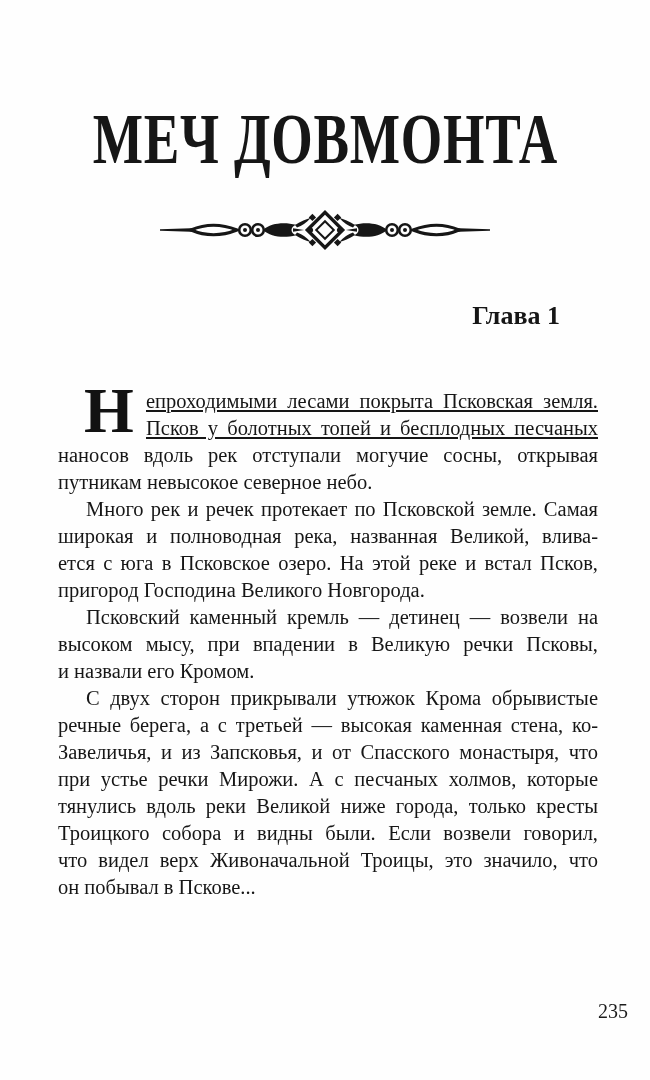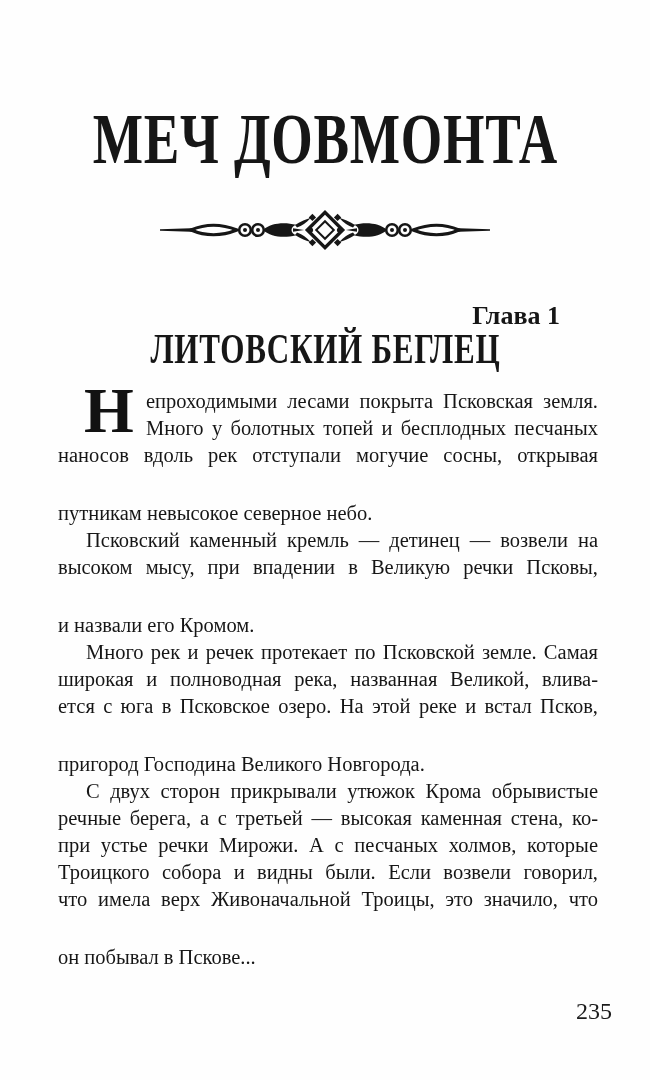--- a/index.html
+++ b/index.html
@@ -85,40 +85,39 @@
     line-height: 27px;
   }
   .para { position: relative; }
   .line {
     text-align: justify;
     text-align-last: justify;
     white-space: nowrap;
   }
   .line.last {
     text-align-last: left;
-    margin-top: 31px;
   }
   .line.indent { padding-left: 28px; }
-  .line.beside { padding-left: 88px; }
+  .line.beside { padding-left: 88px; text-decoration: underline; }
   .dropcap {
     position: absolute;
     left: 26px;
     top: -9px;
     font-weight: bold;
     font-size: 64px;
     line-height: 1;
     color: #121212;
   }
 
   
   .page-number {
     position: absolute;
     top: 999px;
-    right: 38px;
-    font-size: 24px;
+    right: 22px;
+    font-size: 20px;
     line-height: 24px;
     color: #1b1b1b;
   }
 
   .orn { fill: #161616; stroke: none; }
   .orn-stroke { fill: #fefefe; stroke: #161616; }
 </style>
 </head>
 <body>
 
@@ -154,50 +153,49 @@
       <rect x="-6.2" y="-6.2" width="12.4" height="12.4" fill="none" stroke="#161616" stroke-width="2" transform="rotate(45)"></rect>
       <rect x="-2.6" y="-20.4" width="5.2" height="5.2" fill="#161616" transform="rotate(45)"></rect>
       <rect x="-2.6" y="15.2" width="5.2" height="5.2" fill="#161616" transform="rotate(45)"></rect>
       <rect x="-20.4" y="-2.6" width="5.2" height="5.2" fill="#161616" transform="rotate(45)"></rect>
       <rect x="15.2" y="-2.6" width="5.2" height="5.2" fill="#161616" transform="rotate(45)"></rect>
     </g>
   </svg>
 
   <div class="chapter-label">Глава 1</div>
 
-  <div class="chapter-title">
-    <span class="scale">ЛИТОВСКИЙ БЕГЛЕЦ</span>
-  </div>
 
   <div class="body-text">
       <div class="para">
         <span class="dropcap">Н</span>
         <div class="line beside">епроходимыми лесами покрыта Псковская земля.</div>
-        <div class="line beside">Много у болотных топей и бесплодных песчаных</div>
+        <div class="line beside">Псков у болотных топей и бесплодных песчаных</div>
         <div class="line">наносов вдоль рек отступали могучие сосны, открывая</div>
         <div class="line last">путникам невысокое северное небо.</div>
-      </div>
-      <div class="para">
-        <div class="line indent">Псковский каменный кремль — детинец — возвели на</div>
-        <div class="line">высоком мысу, при впадении в Великую речки Псковы,</div>
-        <div class="line last">и назвали его Кромом.</div>
       </div>
       <div class="para">
         <div class="line indent">Много рек и речек протекает по Псковской земле. Самая</div>
         <div class="line">широкая и полноводная река, названная Великой, влива-</div>
         <div class="line">ется с юга в Псковское озеро. На этой реке и встал Псков,</div>
         <div class="line last">пригород Господина Великого Новгорода.</div>
       </div>
       <div class="para">
+        <div class="line indent">Псковский каменный кремль — детинец — возвели на</div>
+        <div class="line">высоком мысу, при впадении в Великую речки Псковы,</div>
+        <div class="line last">и назвали его Кромом.</div>
+      </div>
+      <div class="para">
         <div class="line indent">С двух сторон прикрывали утюжок Крома обрывистые</div>
         <div class="line">речные берега, а с третьей — высокая каменная стена, ко-</div>
       </div>
       <div class="para">
+        <div class="line">Завеличья, и из Запсковья, и от Спасского монастыря, что</div>
         <div class="line">при устье речки Мирожи. А с песчаных холмов, которые</div>
+        <div class="line">тянулись вдоль реки Великой ниже города, только кресты</div>
         <div class="line">Троицкого собора и видны были. Если возвели говорил,</div>
-        <div class="line">что имела верх Живоначальной Троицы, это значило, что</div>
+        <div class="line">что видел верх Живоначальной Троицы, это значило, что</div>
         <div class="line last">он побывал в Пскове...</div>
       </div>
     </div>
 
   <div class="page-number">235</div>
 
 </div>
 
 </body></html>

